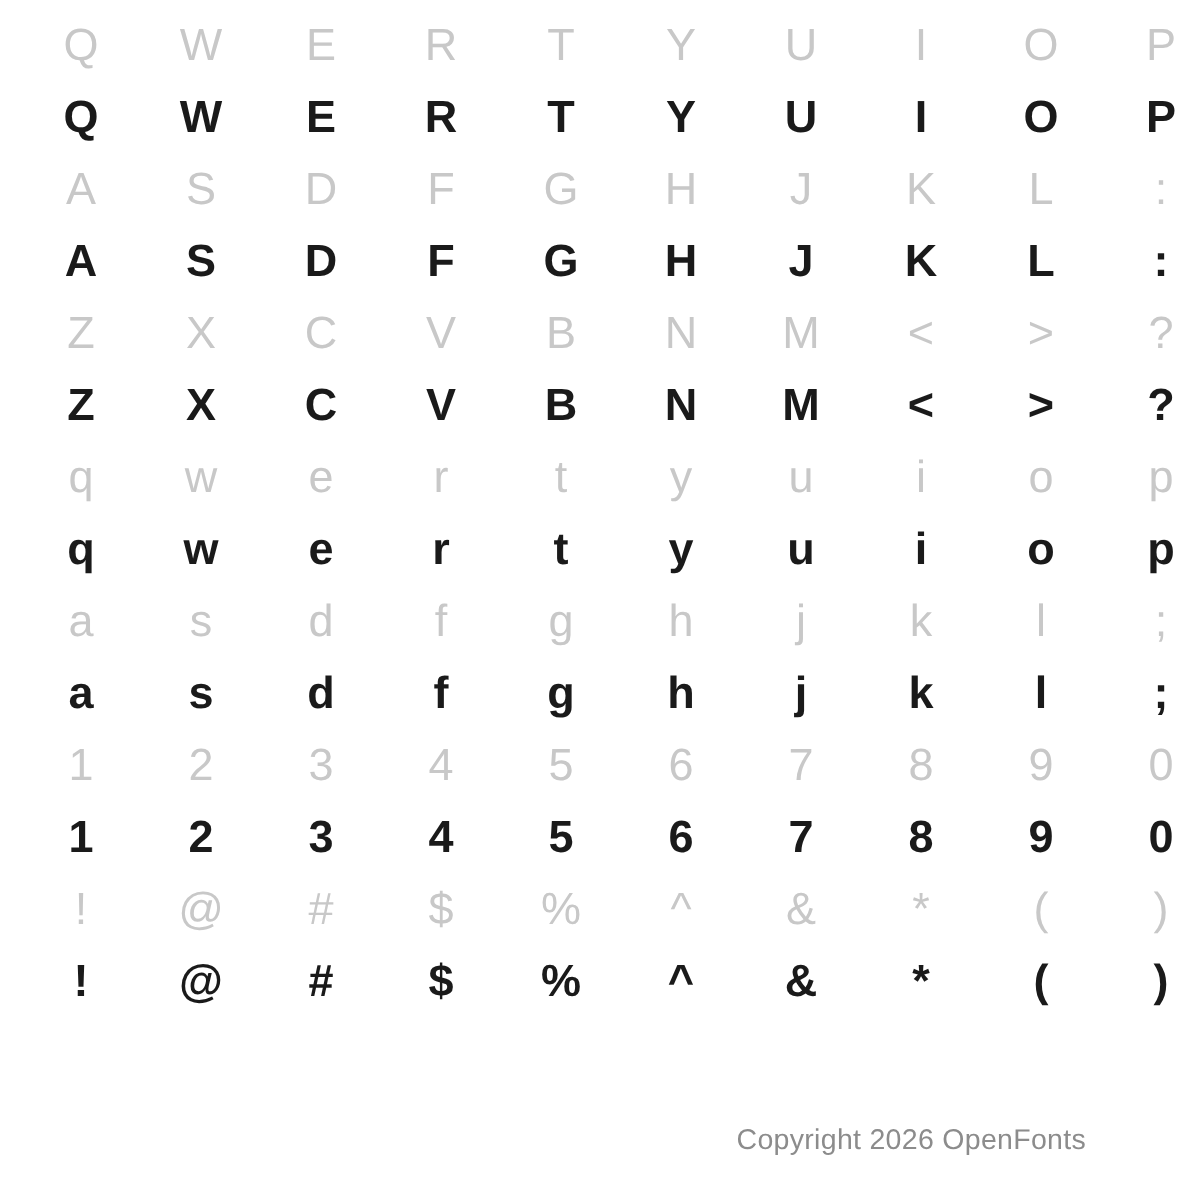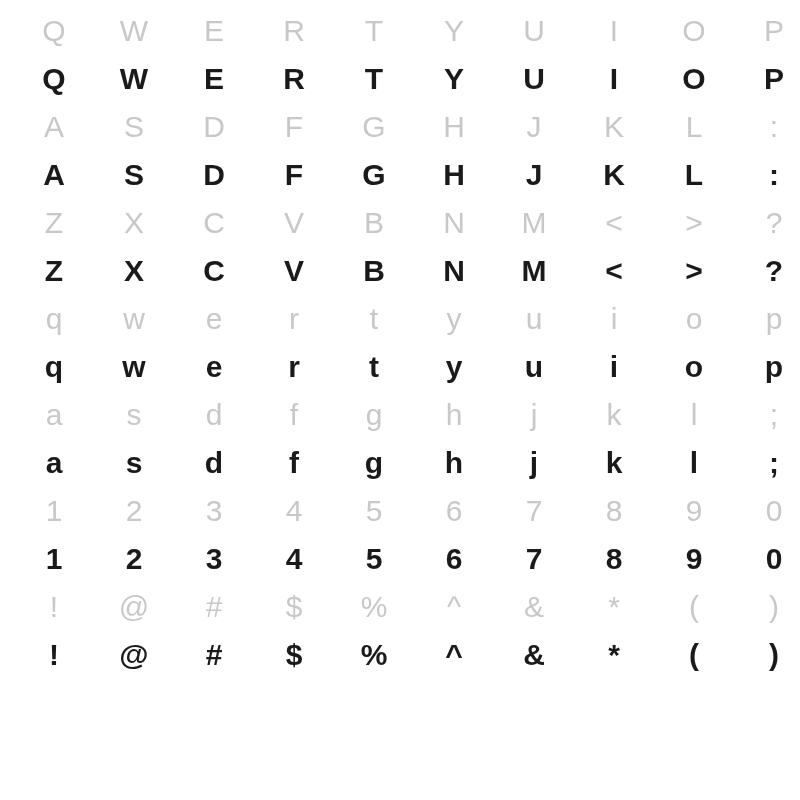--- a/index.html
+++ b/index.html
@@ -257,14 +257,15 @@
       <span class="cell">%</span>
       <span class="cell">^</span>
       <span class="cell">&amp;</span>
       <span class="cell">*</span>
       <span class="cell">(</span>
       <span class="cell">)</span>
     </div>
 
   </div>
 
+  <div class="footer">Copyright 2026 OpenFonts</div>
 
 </div>
 
 </body></html>

